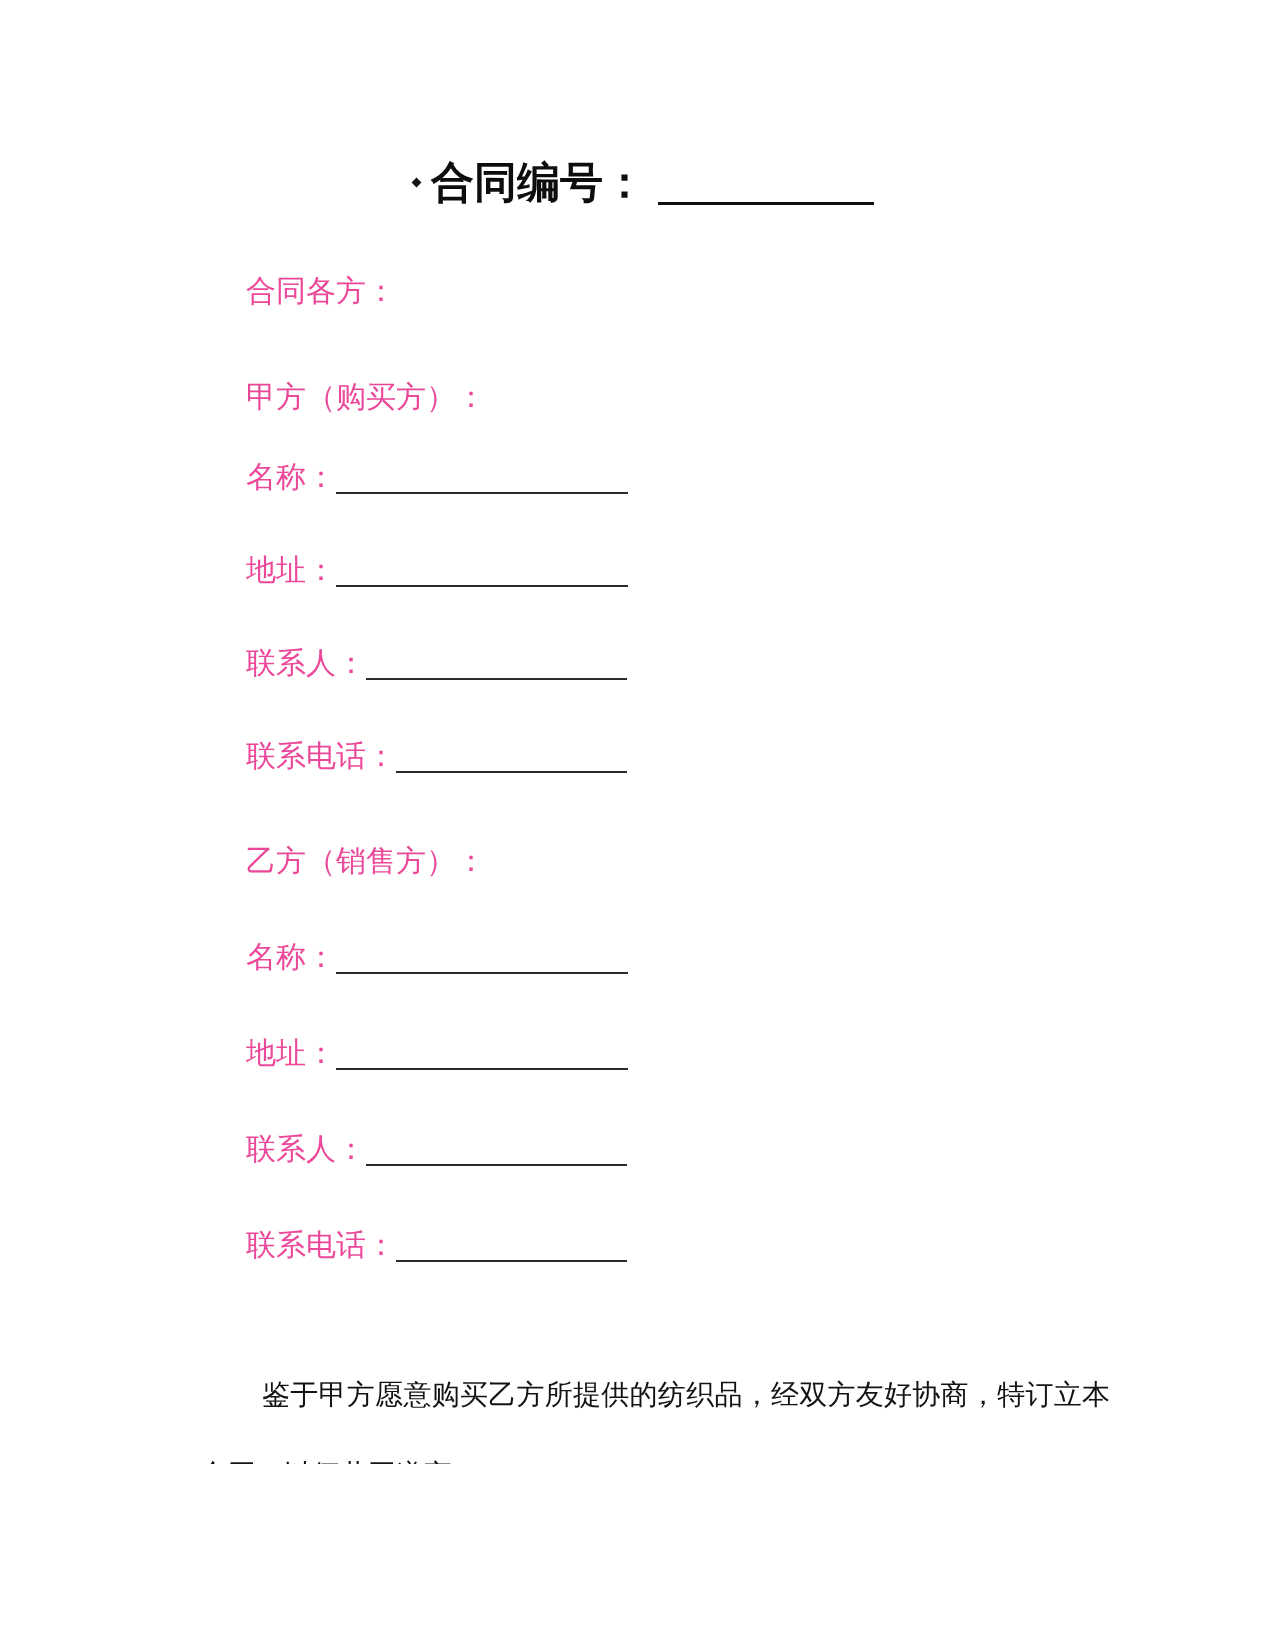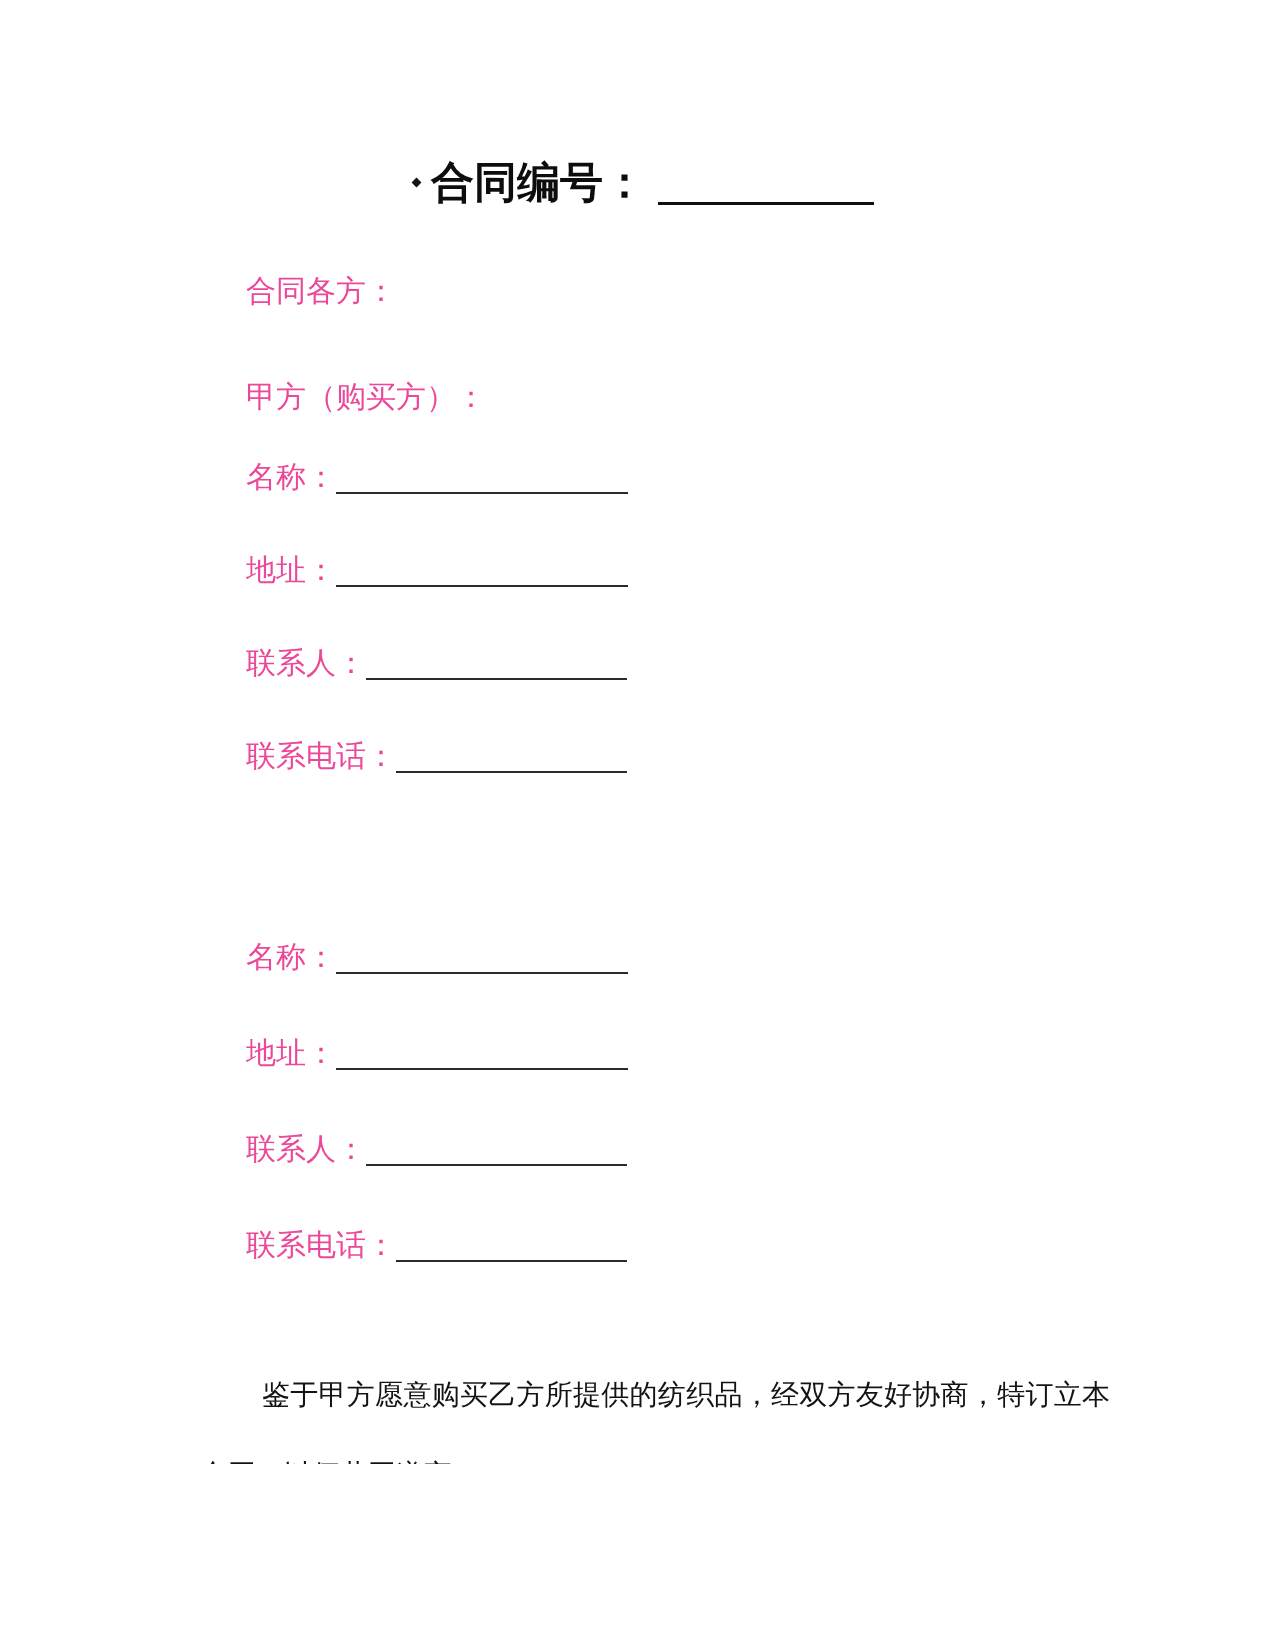--- a/index.html
+++ b/index.html
@@ -100,20 +100,21 @@
   <p class="line y-pa-head">甲方（购买方）：</p>
 
   <p class="line y-pa-name"><span>名称：</span><span class="blank blank-name"></span></p>
 
   <p class="line y-pa-addr"><span>地址：</span><span class="blank blank-name"></span></p>
 
   <p class="line y-pa-cont"><span>联系人：</span><span class="blank blank-contact"></span></p>
 
   <p class="line y-pa-phone"><span>联系电话：</span><span class="blank blank-phone"></span></p>
 
+  <p class="line y-pb-head">乙方（销售方）：</p>
 
   <p class="line y-pb-name"><span>名称：</span><span class="blank blank-name"></span></p>
 
   <p class="line y-pb-addr"><span>地址：</span><span class="blank blank-name"></span></p>
 
   <p class="line y-pb-cont"><span>联系人：</span><span class="blank blank-contact"></span></p>
 
   <p class="line y-pb-phone"><span>联系电话：</span><span class="blank blank-phone"></span></p>
 
   <p class="preamble">鉴于甲方愿意购买乙方所提供的纺织品，经双方友好协商，特订立本合同，以便共同遵守。</p>

